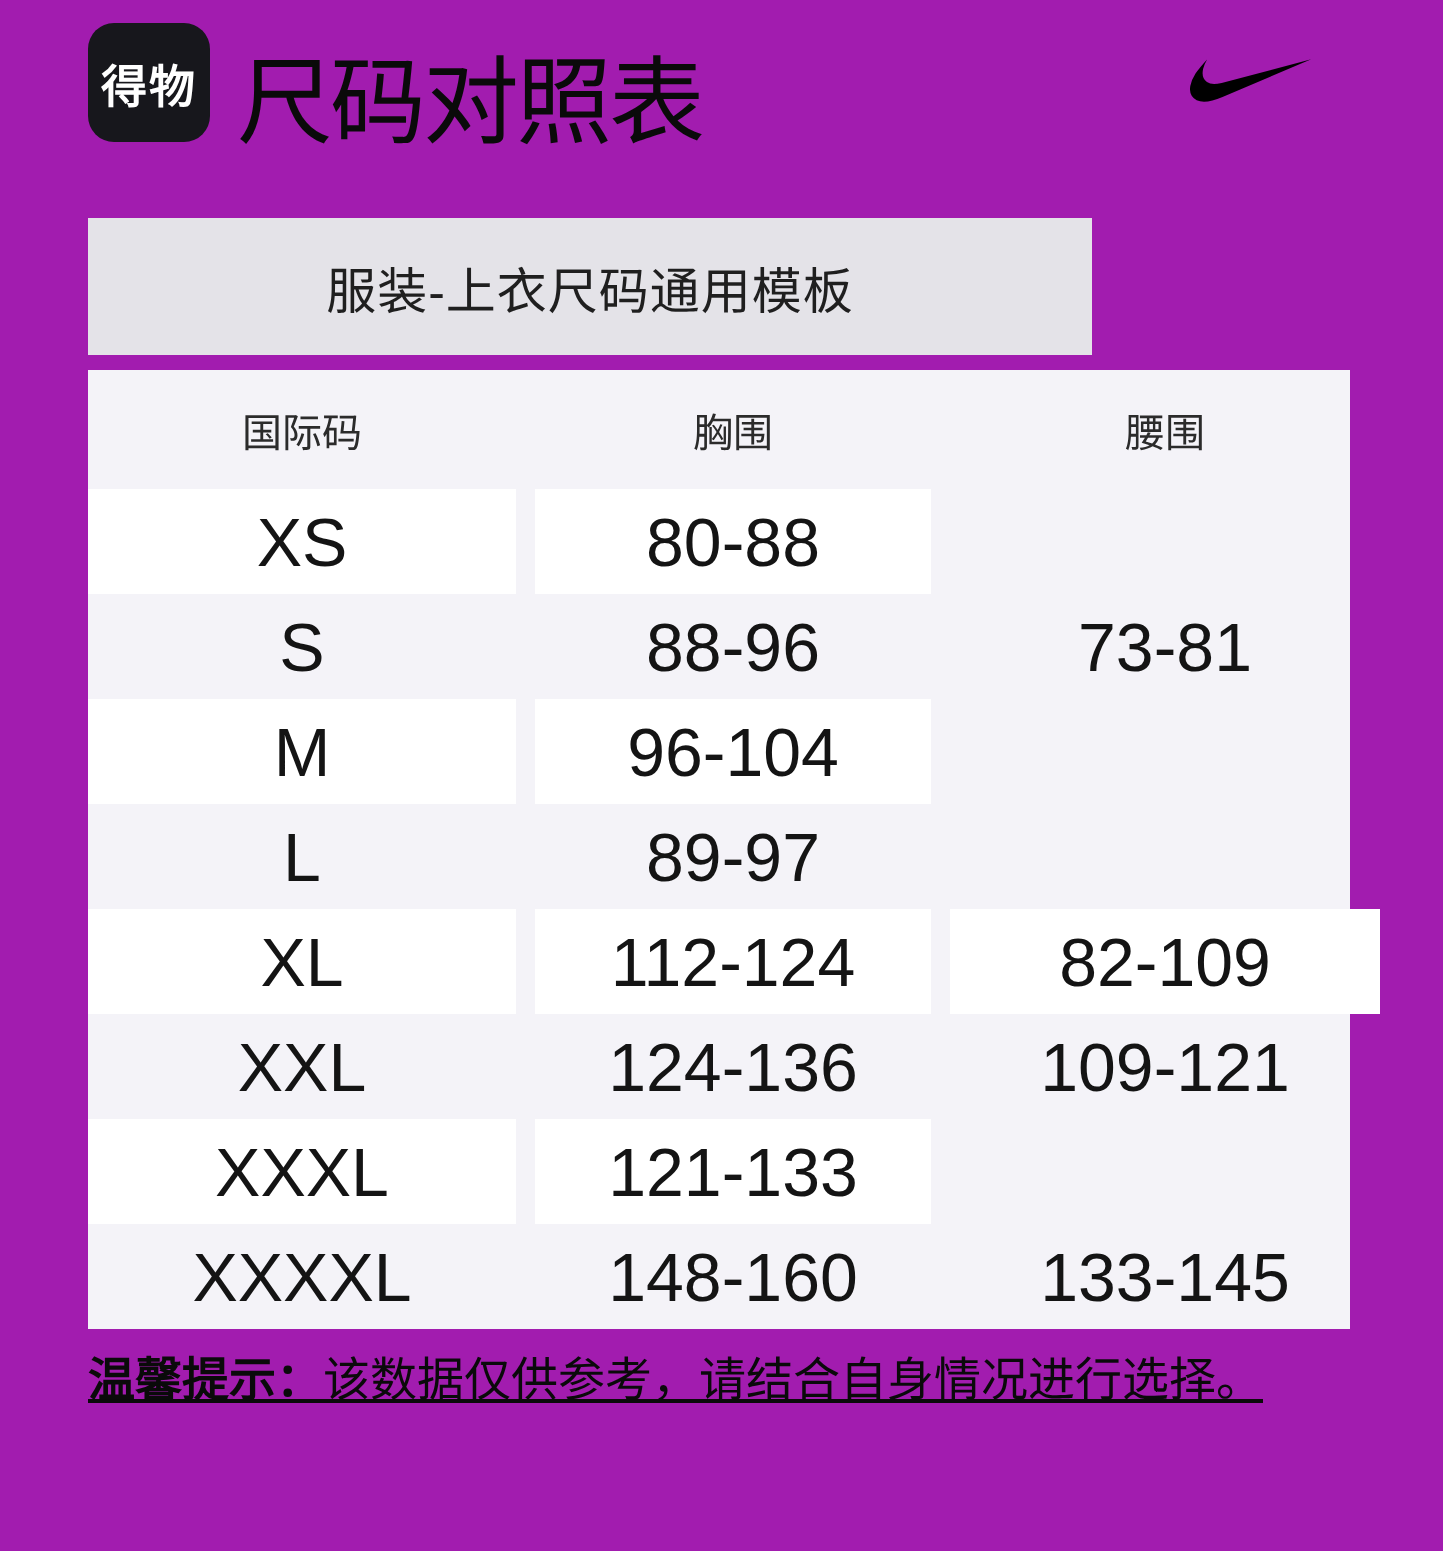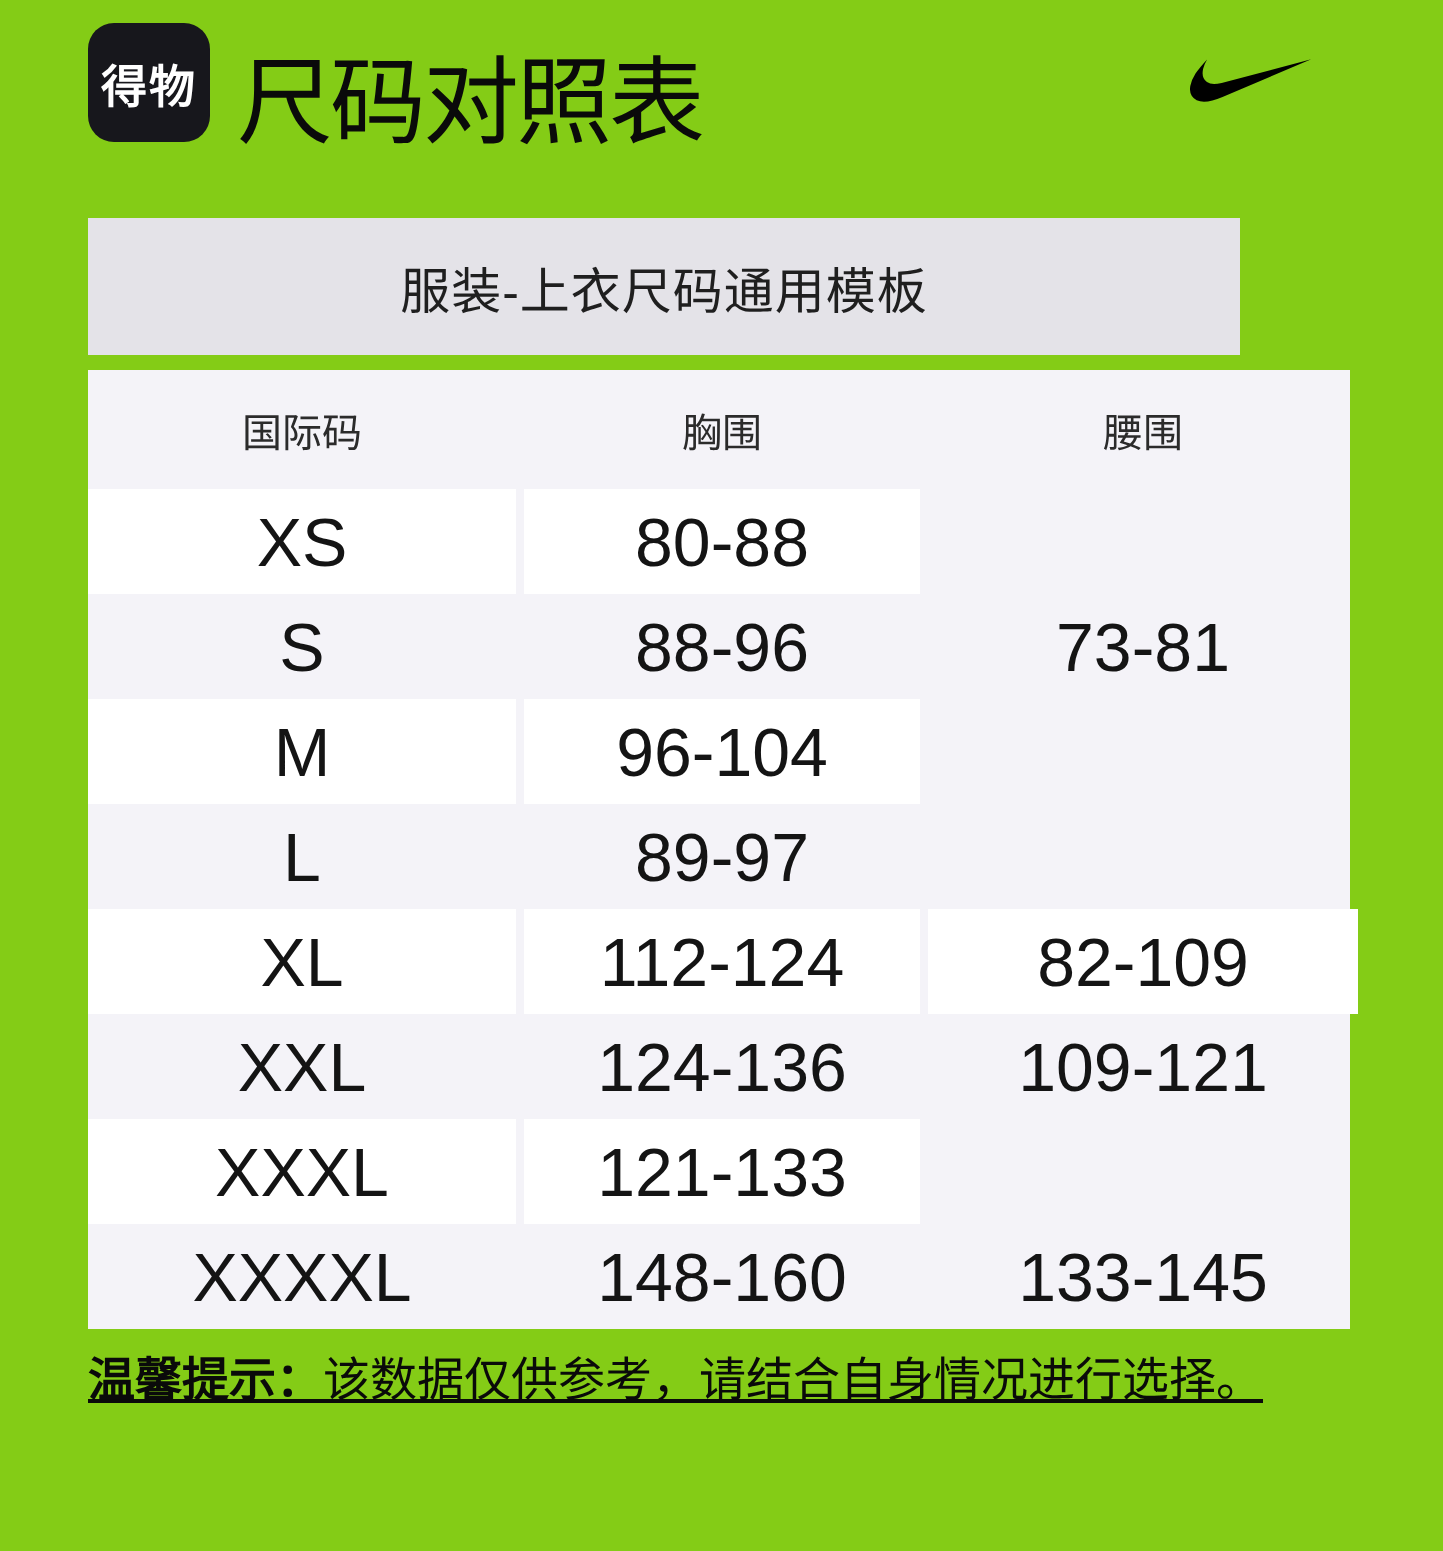--- a/index.html
+++ b/index.html
@@ -5,21 +5,21 @@
   * { margin: 0; padding: 0; box-sizing: border-box; }
   html, body { background: #ffffff; }
   body {
     font-family: "Liberation Sans", "DejaVu Sans", sans-serif;
     color: #141414;
   }
   .page {
     position: relative;
     width: 1443px;
     height: 1551px;
-    background: #84cc16;
+    background: #a21caf;
     overflow: hidden;
   }
 
   
   .app-logo {
     position: absolute;
     left: 88px; top: 23px;
     width: 122px; height: 119px;
     background: #17171c;
     border-radius: 26px;
@@ -45,21 +45,21 @@
     position: absolute;
     left: 1190px; top: 52px;
     width: 122px; height: 57px;
   }
   .brand-swoosh svg { width: 100%; height: 100%; display: block; }
 
   
   .banner {
     position: absolute;
     left: 88px; top: 218px;
-    width: 1152px; height: 137px;
+    width: 1004px; height: 137px;
     background: #e4e3e8;
     display: flex; align-items: center; justify-content: center;
   }
   .banner span {
     font-size: 50px;
     color: #1f1f1f;
     letter-spacing: 1px;
     white-space: nowrap;
   }
 
@@ -67,21 +67,21 @@
   .size-table {
     position: absolute;
     left: 88px; top: 370px;
     width: 1262px;
     background: #f4f3f8;
     padding-bottom: 0;
   }
   .trow {
     display: grid;
     grid-template-columns: 428px 396px 430px;
-    column-gap: 8px;
+    column-gap: 19px;
   }
   .trow--head { height: 119px; }
   .trow--data { height: 105px; }
   .tcell {
     display: flex; align-items: center; justify-content: center;
     overflow: hidden;
     white-space: nowrap;
   }
   .trow--head .tcell {
     font-size: 40px;

